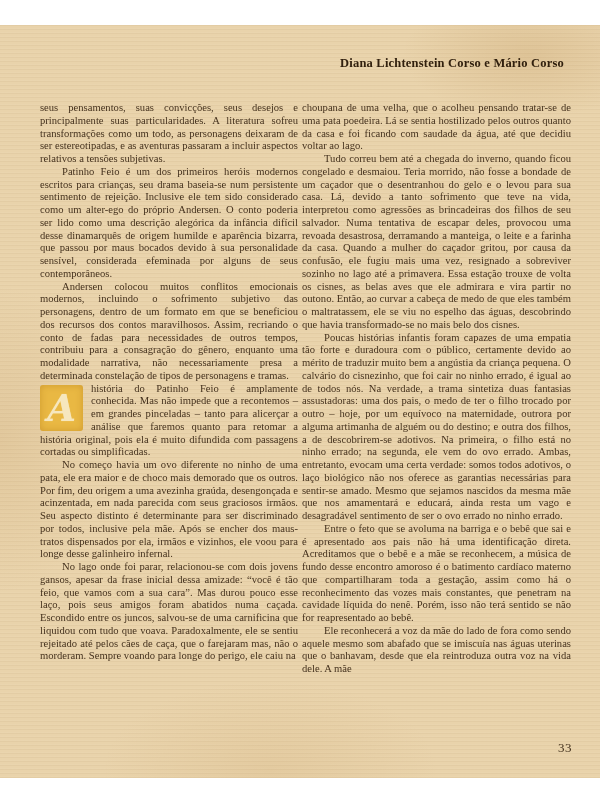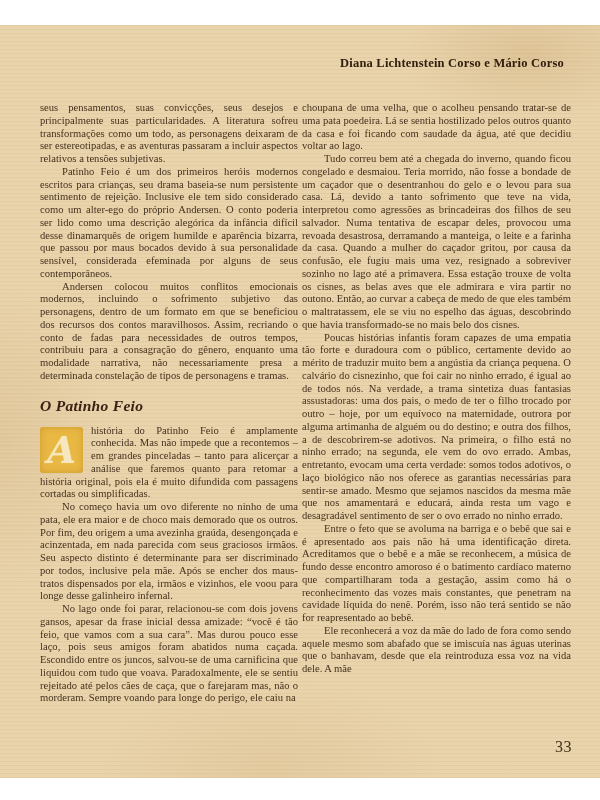--- a/index.html
+++ b/index.html
@@ -60,42 +60,41 @@
     box-shadow:inset 0 0 7px rgba(176,118,24,0.45);
     color:var(--dropcap-letter);
     font-style:italic;font-weight:bold;
     font-size:37px;line-height:46px;text-align:center;
     text-indent:0;
     font-family:"DejaVu Serif","Liberation Serif",serif;
     text-shadow:0 0 1px rgba(255,244,210,0.6);
   }
   .page-number{
     position:absolute;right:28px;bottom:22px;
-    font-size:16px;color:#42301c;letter-spacing:0.5px;
+    font-size:13px;color:#42301c;letter-spacing:0.5px;
   }
 </style>
 </head>
 <body>
 
 <div class="page">
   <div class="running-header">Diana Lichtenstein Corso e Mário Corso</div>
 
   <div class="columns">
     <div class="column left">
         <p class="para">seus pensamentos, suas convicções, seus desejos e principalmente suas particularidades. A literatura sofreu transformações como um todo, as personagens deixaram de ser estereotipadas, e as aventuras passaram a incluir aspectos relativos a tensões subjetivas.</p>
         <p class="para indent">Patinho Feio é um dos primeiros heróis modernos escritos para crianças, seu drama baseia-se num persistente sentimento de rejeição. Inclusive ele tem sido considerado como um alter-ego do próprio Andersen. O conto poderia ser lido como uma descrição alegórica da infância difícil desse dinamarquês de origem humilde e aparência bizarra, que passou por maus bocados devido à sua personalidade sensível, considerada efeminada por alguns de seus contemporâneos.</p>
         <p class="para indent">Andersen colocou muitos conflitos emocionais modernos, incluindo o sofrimento subjetivo das personagens, dentro de um formato em que se beneficiou dos recursos dos contos maravilhosos. Assim, recriando o conto de fadas para necessidades de outros tempos, contribuiu para a consagração do gênero, enquanto uma modalidade narrativa, não necessariamente presa a determinada constelação de tipos de personagens e tramas.</p>
-        <h2 class="section-heading">O Patinho Feio</h2>
         <p class="para"><span class="dropcap">A</span>história do Patinho Feio é amplamente conhecida. Mas não impede que a recontemos – em grandes pinceladas – tanto para alicerçar a análise que faremos quanto para retomar a história original, pois ela é muito difundida com passagens cortadas ou simplificadas.</p>
         <p class="para indent">No começo havia um ovo diferente no ninho de uma pata, ele era maior e de choco mais demorado que os outros. Por fim, deu origem a uma avezinha graúda, desengonçada e acinzentada, em nada parecida com seus graciosos irmãos. Seu aspecto distinto é determinante para ser discriminado por todos, inclusive pela mãe. Após se encher dos maus-tratos dispensados por ela, irmãos e vizinhos, ele voou para longe desse galinheiro infernal.</p>
         <p class="para indent">No lago onde foi parar, relacionou-se com dois jovens gansos, apesar da frase inicial dessa amizade: “você é tão feio, que vamos com a sua cara”. Mas durou pouco esse laço, pois seus amigos foram abatidos numa caçada. Escondido entre os juncos, salvou-se de uma carnificina que liquidou com tudo que voava. Paradoxalmente, ele se sentiu rejeitado até pelos cães de caça, que o farejaram mas, não o morderam. Sempre voando para longe do perigo, ele caiu na</p>
       </div>
     <div class="column right">
         <p class="para">choupana de uma velha, que o acolheu pensando tratar-se de uma pata poedeira. Lá se sentia hostilizado pelos outros quanto da casa e foi ficando com saudade da água, até que decidiu voltar ao lago.</p>
         <p class="para indent">Tudo correu bem até a chegada do inverno, quando ficou congelado e desmaiou. Teria morrido, não fosse a bondade de um caçador que o desentranhou do gelo e o levou para sua casa. Lá, devido a tanto sofrimento que teve na vida, interpretou como agressões as brincadeiras dos filhos de seu salvador. Numa tentativa de escapar deles, provocou uma revoada desastrosa, derramando a manteiga, o leite e a farinha da casa. Quando a mulher do caçador gritou, por causa da confusão, ele fugiu mais uma vez, resignado a sobreviver sozinho no lago até a primavera. Essa estação trouxe de volta os cisnes, as belas aves que ele admirara e vira partir no outono. Então, ao curvar a cabeça de medo de que eles também o maltratassem, ele se viu no espelho das águas, descobrindo que havia transformado-se no mais belo dos cisnes.</p>
         <p class="para indent">Poucas histórias infantis foram capazes de uma empatia tão forte e duradoura com o público, certamente devido ao mérito de traduzir muito bem a angústia da criança pequena. O calvário do cisnezinho, que foi cair no ninho errado, é igual ao de todos nós. Na verdade, a trama sintetiza duas fantasias assustadoras: uma dos pais, o medo de ter o filho trocado por outro – hoje, por um equívoco na maternidade, outrora por alguma artimanha de alguém ou do destino; e outra dos filhos, a de descobrirem-se adotivos. Na primeira, o filho está no ninho errado; na segunda, ele vem do ovo errado. Ambas, entretanto, evocam uma certa verdade: somos todos adotivos, o laço biológico não nos oferece as garantias necessárias para sentir-se amado. Mesmo que sejamos nascidos da mesma mãe que nos amamentará e educará, ainda resta um vago e desagradável sentimento de ser o ovo errado no ninho errado.</p>
         <p class="para indent">Entre o feto que se avoluma na barriga e o bebê que sai e é apresentado aos pais não há uma identificação direta. Acreditamos que o bebê e a mãe se reconhecem, a música de fundo desse encontro amoroso é o batimento cardíaco materno que compartilharam toda a gestação, assim como há o reconhecimento das vozes mais constantes, que penetram na cavidade líquida do nenê. Porém, isso não terá sentido se não for reapresentado ao bebê.</p>
-        <p class="para indent">Ele reconhecerá a voz da mãe do lado de fora como sendo aquele mesmo som abafado que se imiscuía nas águas uterinas que o banhavam, desde que ela reintroduza essa voz na vida dele. A mãe</p>
+        <p class="para indent">Ele reconhecerá a voz da mãe do lado de fora como sendo aquele mesmo som abafado que se imiscuía nas águas uterinas que o banhavam, desde que ela reintroduza outra voz na vida dele. A mãe</p>
       </div>
   </div>
 
   <div class="page-number">33</div>
 </div>
 
 </body></html>

